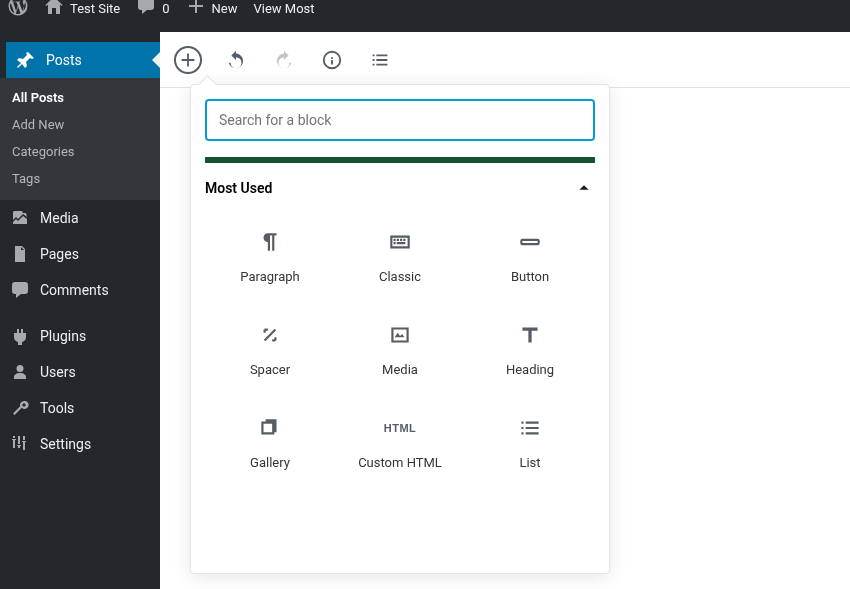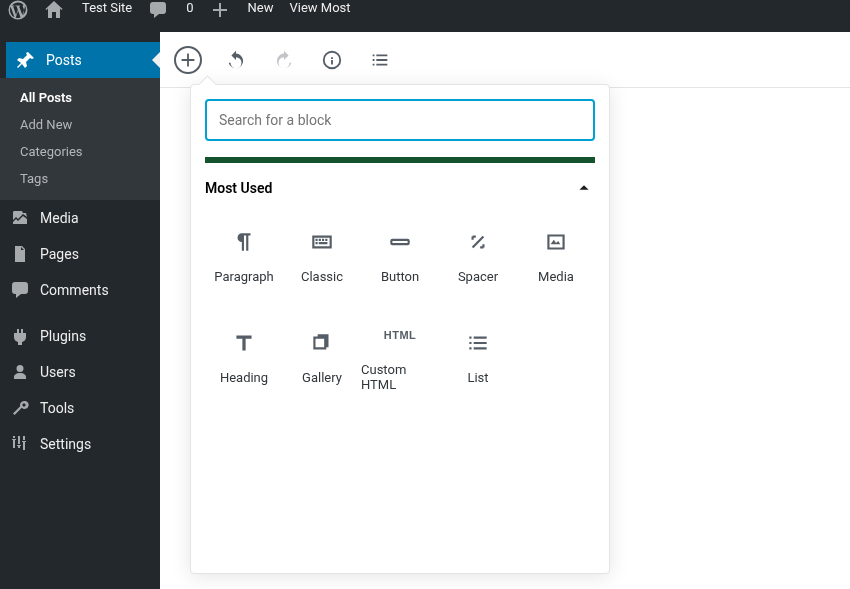--- a/index.html
+++ b/index.html
@@ -1,31 +1,31 @@
 <!DOCTYPE html>
 <html><head>
 <meta charset="utf-8">
 <style>
 * { margin: 0; padding: 0; box-sizing: border-box; font-family: -apple-system, BlinkMacSystemFont, "Segoe UI", Roboto, sans-serif; }
 body { width: 850px; height: 589px; overflow: hidden; background: #f0f0f1; }
 
 
 .adminbar { height: 32px; background: #23282d; color: #eee; display: flex; align-items: center; font-size: 13px; }
-.adminbar-item { display: flex; align-items: flex-start; padding: 0 8px; height: 32px; cursor: pointer; gap: 18px; }
+.adminbar-item { display: flex; align-items: flex-end; padding: 16px 8px; height: 32px; cursor: pointer; gap: 6px; }
 .adminbar svg { width: 20px; height: 20px; fill: #a7aaad; }
 
 
 .sidebar { position: absolute; top: 32px; left: 0; width: 160px; bottom: 0; background: #23282d; color: #eee; font-size: 14px; }
 .side-item { display: flex; align-items: center; gap: 10px; padding: 8px 10px; cursor: pointer; color: #eee; position: relative; }
 .side-item.current { background: #0073aa; color: #fff; margin-left: 6px; }
 .side-item.current::after { content: ""; position: absolute; right: 0; top: 50%; margin-top: -8px; border: 8px solid transparent; border-right-color: #f0f0f1; }
 .side-item svg { width: 20px; height: 20px; fill: #a7aaad; }
 .side-item.current svg { fill: #fff; }
 .side-sub { background: #32373c; padding: 6px 0 8px; font-size: 13px; }
-.side-sub div { padding: 6px 20px; color: #b3b7bb; cursor: pointer; }
+.side-sub div { padding: 6px 12px; color: #b3b7bb; cursor: pointer; }
 .side-sub div.cur { color: #fff; font-weight: 600; }
 .side-gap { height: 10px; }
 
 
 .editor { position: absolute; top: 32px; left: 160px; right: 0; bottom: 0; background: #fff; }
 .toolbar { height: 56px; border-bottom: 1px solid #e2e4e7; display: flex; align-items: center; padding: 0 14px; gap: 20px; }
 .tb-btn { width: 28px; height: 28px; display: flex; align-items: center; justify-content: center; border-radius: 50%; cursor: pointer; }
 .tb-add { border: 2px solid #555d66; }
 .tb-btn svg { width: 22px; height: 22px; fill: #555d66; }
 .tb-disabled svg { fill: #c3c4c7; }
@@ -36,21 +36,21 @@
 
 
 .popover { position: absolute; top: 84px; left: 190px; width: 420px; height: 490px; background: #fff; border: 1px solid #e2e4e7; box-shadow: 0 3px 20px rgba(0,0,0,.1); border-radius: 4px; display: flex; flex-direction: column; }
 .popover::before { content: ""; position: absolute; top: -7px; left: 10px; width: 12px; height: 12px; background: #fff; border-left: 1px solid #e2e4e7; border-top: 1px solid #e2e4e7; transform: rotate(45deg); }
 .pop-search { margin: 14px 14px 4px; }
 .pop-search input { width: 100%; height: 42px; border: 2px solid #00a0d2; border-radius: 4px; padding: 4px 12px; font-size: 14px; outline: none; }
 .pop-body { flex: 1; overflow-y: auto; padding: 6px 14px 14px; }
 .pop-sect { border-top: 6px solid #14532d; padding-top: 10px; margin-top: 6px; }
 .pop-head { display: flex; justify-content: space-between; align-items: center; font-weight: 600; font-size: 14px; padding: 4px 0 10px; cursor: pointer; }
 .pop-head svg { width: 22px; height: 22px; fill: #1e1e1e; }
-.grid { display: grid; grid-template-columns: repeat(5, 1fr); gap: 0; }
+.grid { display: grid; grid-template-columns: repeat(3, 1fr); gap: 0; }
 .blk { display: flex; flex-direction: column; align-items: center; justify-content: center; padding: 20px 0 18px; cursor: pointer; border-radius: 4px; font-size: 13px; color: #32373c; }
 .blk svg { width: 26px; height: 26px; fill: #555d66; margin-bottom: 14px; }
 .blk .lbl-html { font-family: "Arial Black", sans-serif; font-size: 11px; font-weight: 900; letter-spacing: .5px; color: #555d66; margin-bottom: 14px; height: 26px; display: flex; align-items: center; }
 
 
 .pop-body::-webkit-scrollbar { width: 14px; }
 .pop-body::-webkit-scrollbar-track { background: #f0f0f0; }
 .pop-body::-webkit-scrollbar-thumb { background: #bfbfbf; }
 </style>
 </head>

